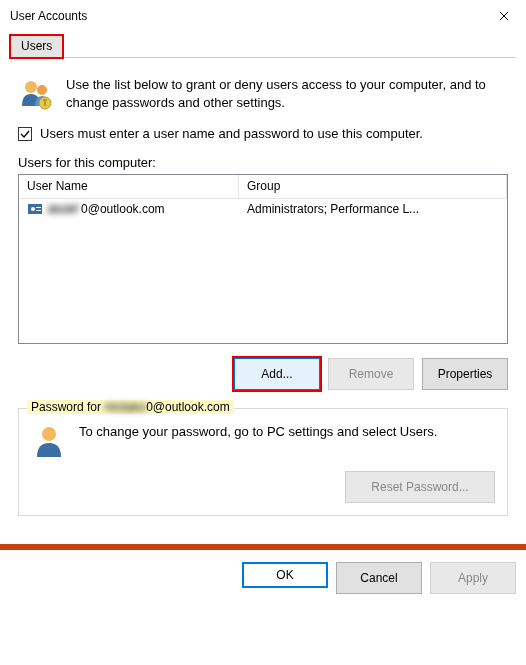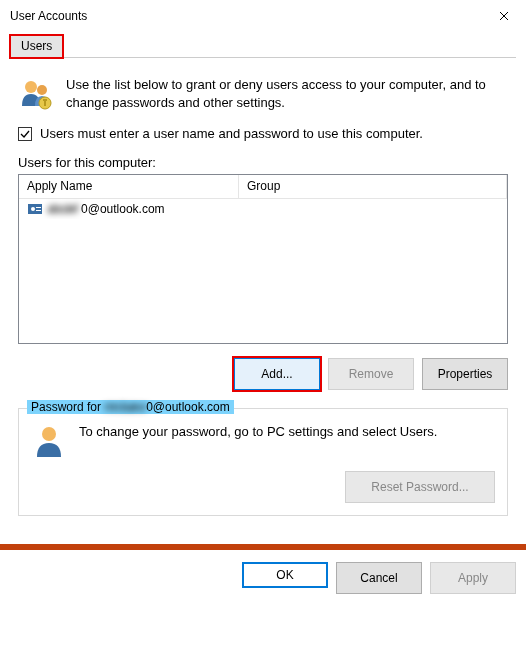--- a/index.html
+++ b/index.html
@@ -31,21 +31,21 @@
   .lv-row .cell.user { width: 220px; display: flex; align-items: center; gap: 4px; }
   .lv-row .cell.group { flex: 1; }
   .row-icon { width: 16px; height: 16px; flex: none; }
   .buttons-row { display: flex; justify-content: flex-end; gap: 8px; margin: 14px 8px 18px 8px; }
   .btn { min-width: 86px; height: 32px; border: 1px solid #adadad; background: #e1e1e1; font-size: 12px; padding: 0 12px; display: inline-flex; align-items: center; justify-content: center; }
   .btn.disabled { color: #888; border-color: #d0d0d0; background: #e8e8e8; }
   .btn.primary { border: 1px solid #0078d7; background: #e5f1fb; }
   .btn.add-highlight { position: relative; }
   .btn.add-highlight::after { content:""; position:absolute; inset:-3px; border:2px solid #e60000; pointer-events:none; }
   .groupbox { border: 1px solid #d9d9d9; margin: 0 8px 10px 8px; padding: 14px 12px 12px 12px; position: relative; }
-  .groupbox .gb-title { position: absolute; top: -9px; left: 8px; background: #7dd3fc; padding: 0 4px; font-size: 12px; }
+  .groupbox .gb-title { position: absolute; top: -9px; left: 8px; background: #fef9c3; padding: 0 4px; font-size: 12px; }
   .gb-body { display: flex; align-items: flex-start; gap: 12px; }
   .gb-body .icon { width: 36px; height: 36px; flex: none; }
   .gb-body .text { font-size: 13px; line-height: 1.35; }
   .gb-btnrow { display: flex; justify-content: flex-end; margin-top: 12px; }
   .footer { border-top: 6px solid #c2410c; margin-top: 8px; padding: 12px 10px; display: flex; justify-content: flex-end; gap: 8px; }
   .btn.ok { border: 2px solid #0078d7; background: #fff; min-width: 86px; height: 26px; }
   .blur { filter: blur(3px); letter-spacing: -1px; }
 </style>
 </head>
 <body>
@@ -86,37 +86,38 @@
           <path d="M1 5 L4 8 L9 2" stroke="#000" stroke-width="1.3" fill="none"></path>
         </svg>
     </span>
     <span>Users must enter a user name and password to use this computer.</span>
   </div>
 
   <div class="section-label">Users for this computer:</div>
 
   <div class="listview">
     <div class="lv-header">
-      <div class="col col-user">Apply Name</div>
+      <div class="col col-user">User Name</div>
       <div class="col col-group">Group</div>
     </div>
     <div class="lv-rows">
       <div class="lv-row">
         <div class="cell user">
           <span class="row-icon">
             <svg viewBox="0 0 16 16">
                 <rect x="1" y="3" width="14" height="10" fill="#3a6ea5"></rect>
                 <circle cx="6" cy="8" r="2" fill="#fff"></circle>
                 <rect x="9" y="6" width="5" height="1" fill="#fff"></rect>
                 <rect x="9" y="9" width="5" height="1" fill="#fff"></rect>
               </svg>
           </span>
           <span class="blur">abcdef</span>
             <span>0@outlook.com</span>
         </div>
+        <div class="cell group">Administrators; Performance L...</div>
       </div>
     </div>
   </div>
 
   <div class="buttons-row">
     <button class="btn primary add-highlight">Add...</button>
     <button class="btn disabled">Remove</button>
     <button class="btn">Properties</button>
   </div>
 

